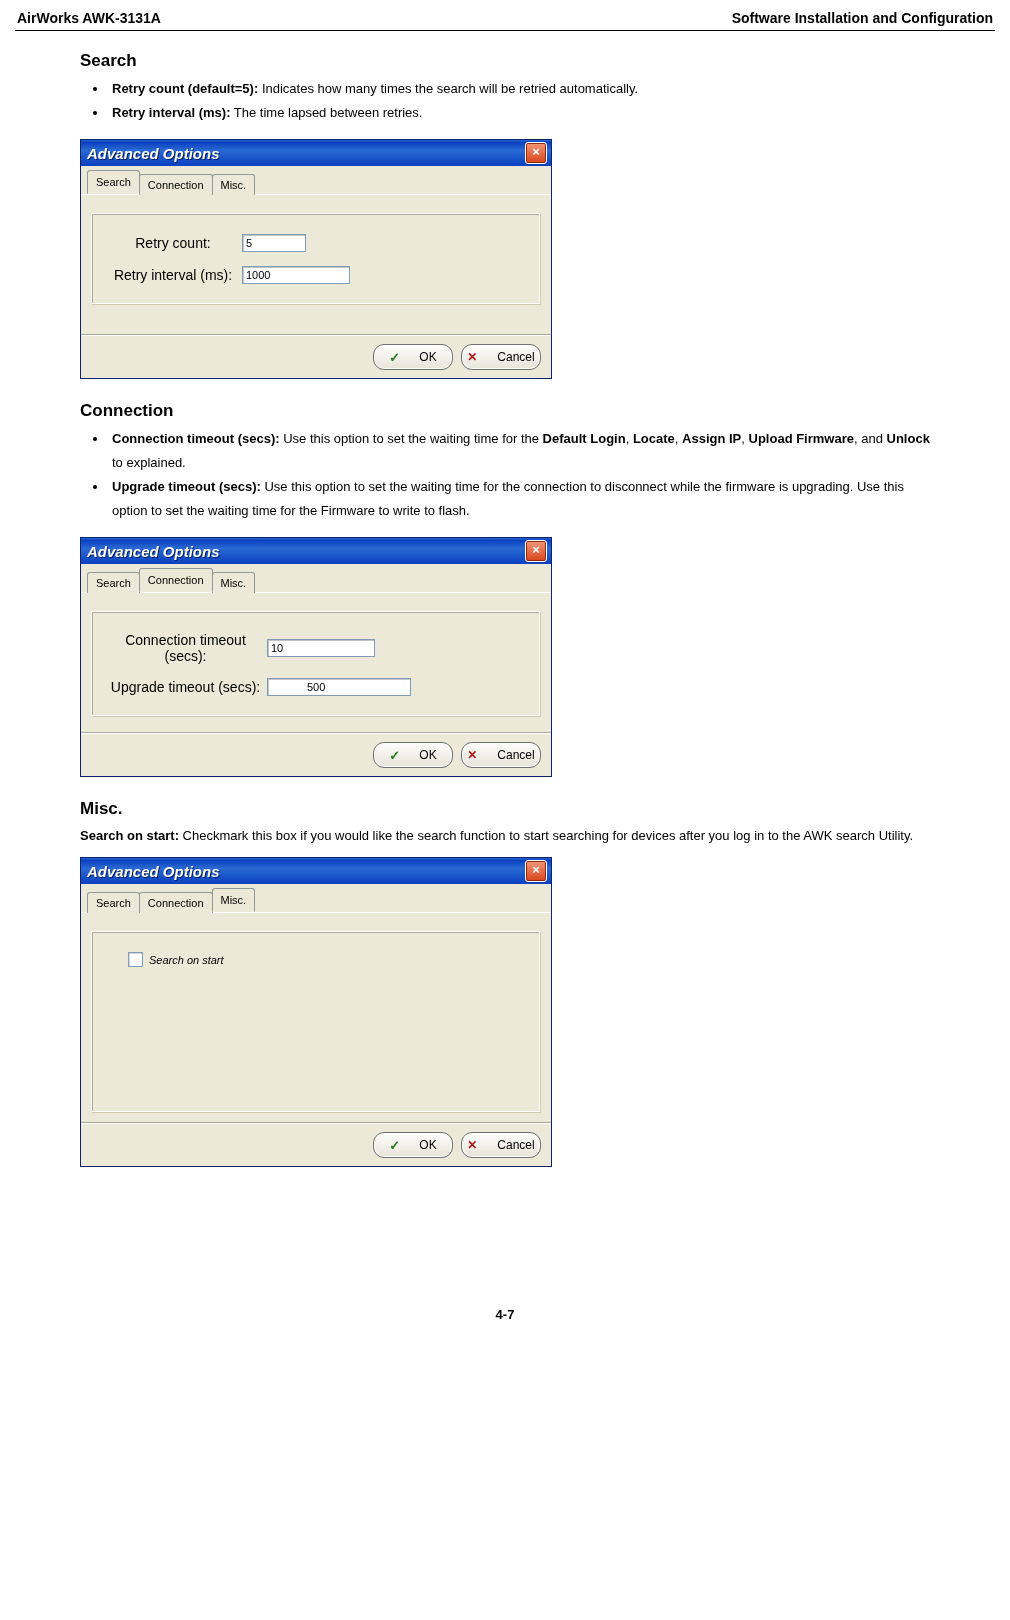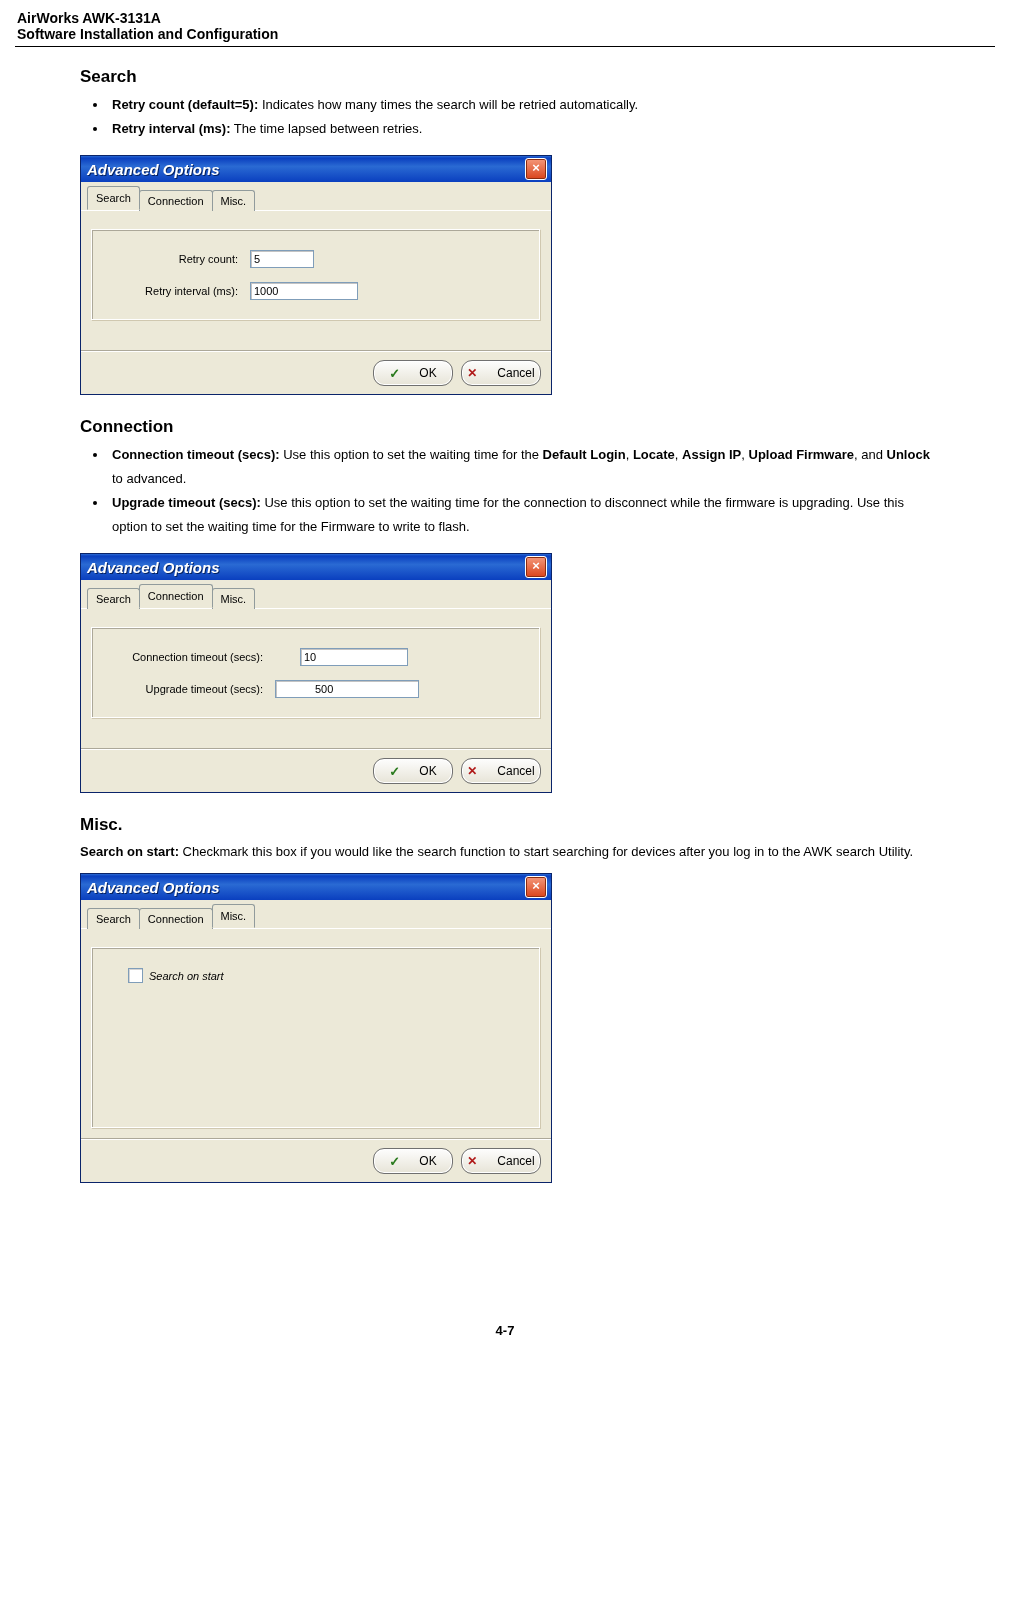--- a/index.html
+++ b/index.html
@@ -12,21 +12,20 @@
   }
   .page {
     padding: 10px 15px 40px 15px;
   }
   .header-row {
     display: flex;
     justify-content: space-between;
     font-weight: bold;
     font-size: 14px;
     padding: 0 2px 4px 2px;
-    flex-direction: column;
   }
   .header-rule {
     border: 0;
     border-top: 1.5px solid #000;
     margin: 0 0 20px 0;
   }
   .content {
     margin: 0 65px;
   }
   .para {
@@ -130,24 +129,24 @@
     margin: 8px 0 0 0;
     background: #ece9d8;
   }
   .groupbox.tall { min-height: 140px; }
   .field-row {
     display: flex;
     align-items: center;
     margin-bottom: 14px;
   }
   .field-label {
-    text-align: right;
+    text-align: center;
     width: 130px;
-    padding-right: 12px;
-    font-size: 11px;
+    padding-right: 4px;
+    font-size: 14px;
   }
   .field-input {
     border: 1px solid #7f9db9;
     background: #fff;
     font-size: 11px;
     padding: 2px 3px;
     box-shadow: inset 1px 1px 0 #c3c3c3;
   }
   .btnrow {
     background: #ece9d8;
@@ -258,40 +257,40 @@
         <div class="winbtn">
             <span class="ico x-ico"></span>
             <span>Cancel</span>
           </div>
       </div>
     </div>
 
     <h2 class="section">Connection</h2>
     <ul class="bullets">
       <li>
-        <b>Connection timeout (secs):</b><span> Use this option to set the waiting time for the </span><b>Default Login</b><span>, </span><b>Locate</b><span>, </span><b>Assign IP</b><span>, </span><b>Upload Firmware</b><span>, and </span><b>Unlock</b><span> to advanced.</span>
+        <b>Connection timeout (secs):</b><span> Use this option to set the waiting time for the </span><b>Default Login</b><span>, </span><b>Locate</b><span>, </span><b>Assign IP</b><span>, </span><b>Upload Firmware</b><span>, and </span><b>Unlock</b><span> to explained.</span>
       </li>
       <li><b>Upgrade timeout (secs):</b><span> Use this option to set the waiting time for the connection to disconnect while the firmware is upgrading. Use this option to set the waiting time for the Firmware to write to flash.</span></li>
     </ul>
 
     <div class="dialog">
       <div class="titlebar">
         <span class="title">Advanced Options</span>
         <div class="closebox">×</div>
       </div>
       <div class="tabstrip">
         <div class="tab">Search</div>
         <div class="tab active">Connection</div>
         <div class="tab">Misc.</div>
       </div>
       <div class="dlg-body">
         <div class="groupbox">
           <div class="field-row">
             <span class="field-label" style="width:155px">Connection timeout (secs):</span>
-            <input class="field-input" style="width: 100px; margin-left: 25px;" value="10">
+            <input class="field-input" style="width: 100px;" value="10">
           </div>
           <div class="field-row" style="margin-bottom:0">
             <span class="field-label" style="width:155px">Upgrade timeout (secs):</span>
             <input class="field-input" style="width: 100px; padding-left: 39px;" value="500">
           </div>
         </div>
       </div>
       <div class="btnrow">
         <div class="winbtn">
             <span class="ico check-ico"></span>

